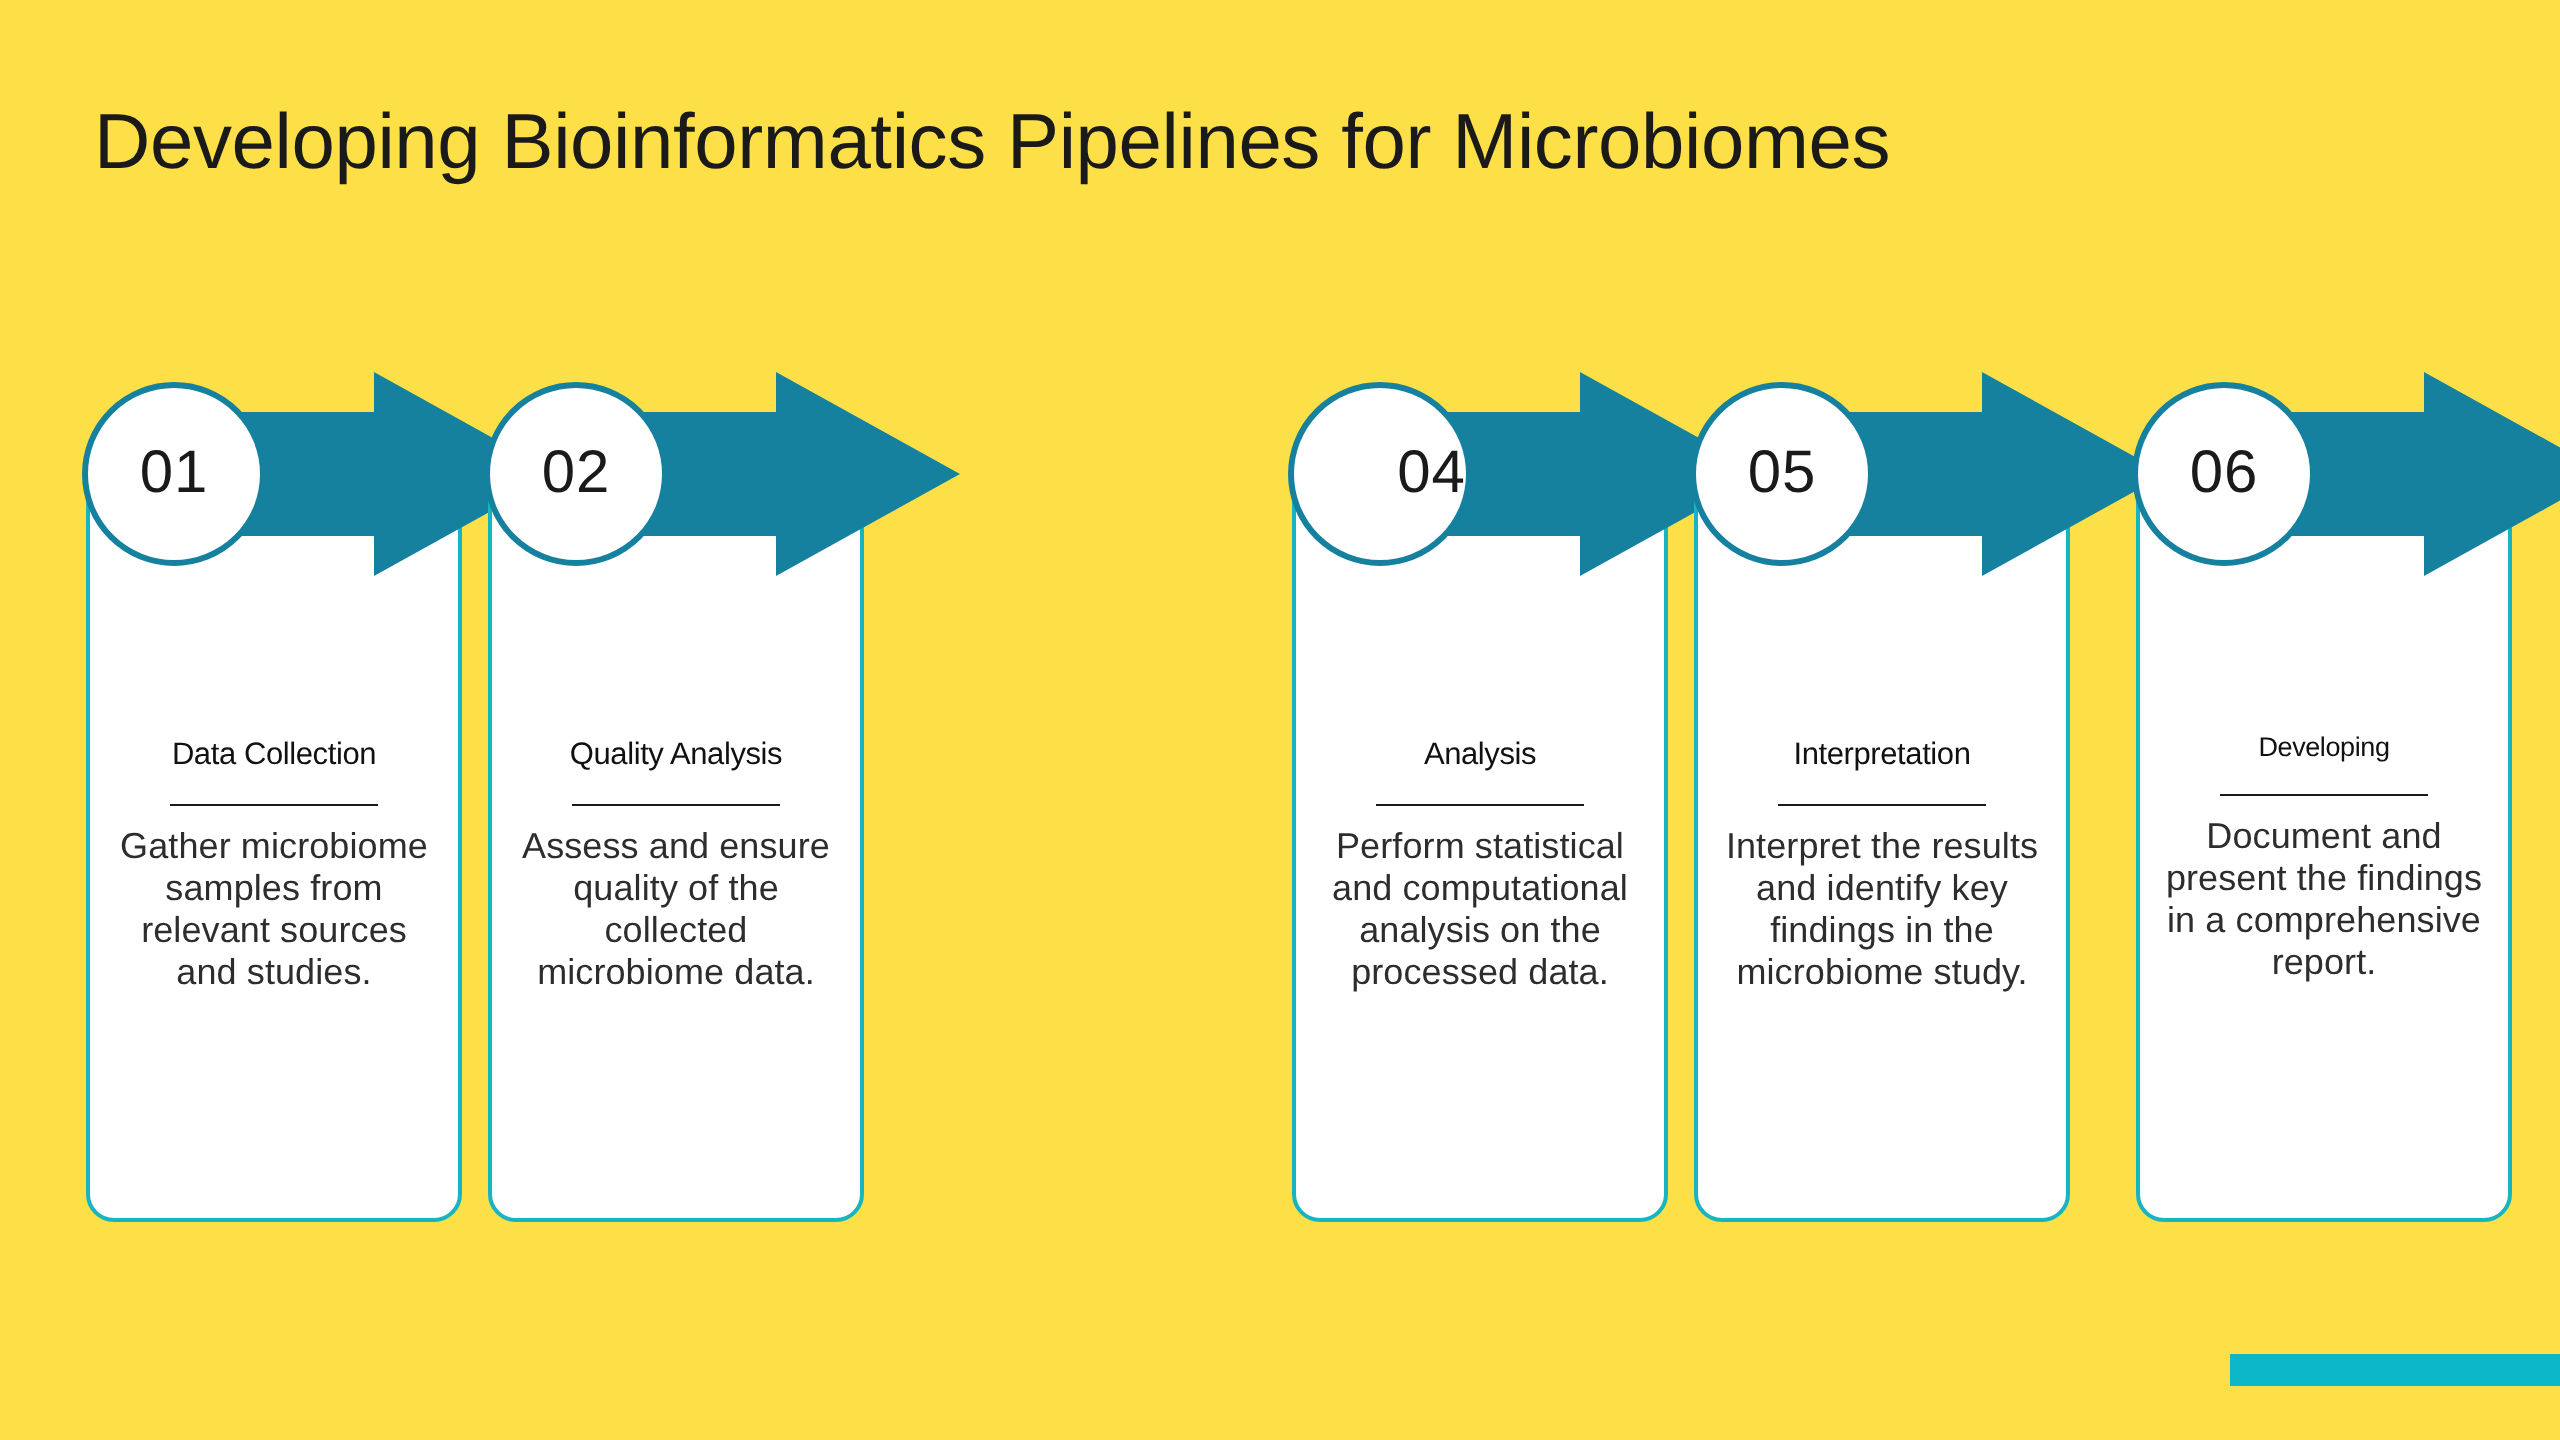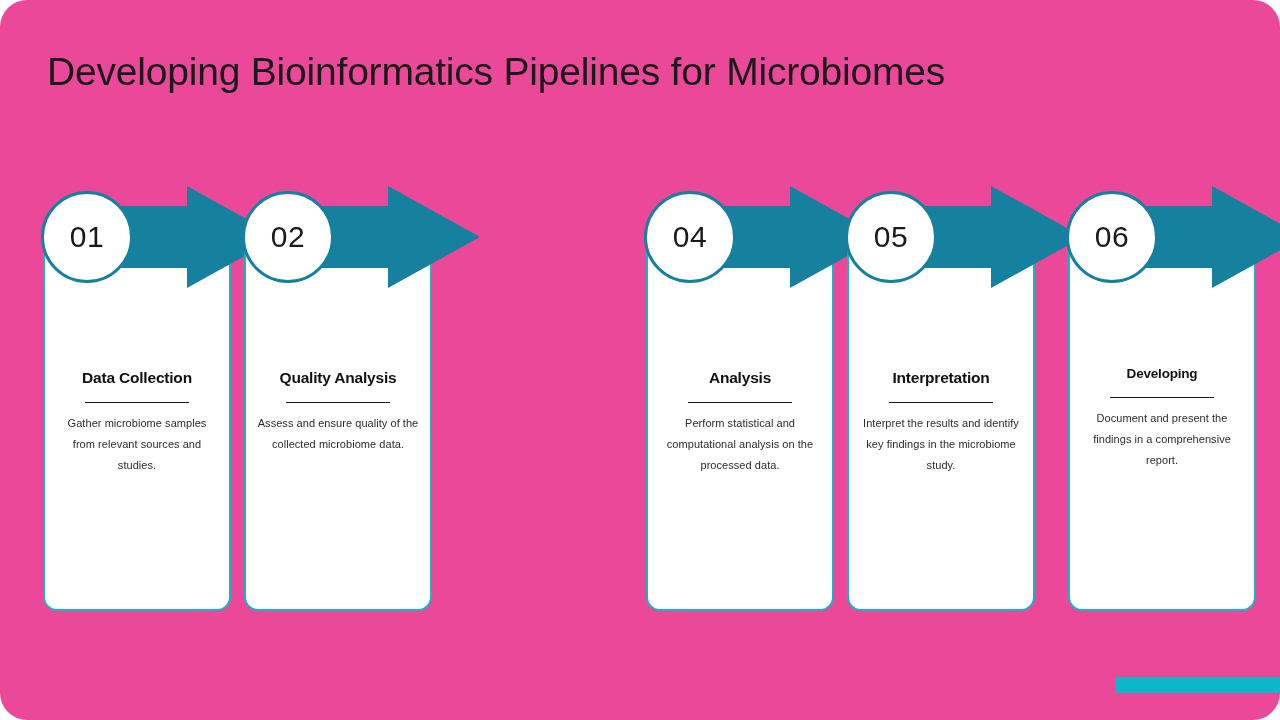--- a/index.html
+++ b/index.html
@@ -103,33 +103,33 @@
   
   .step-text {
     position: absolute;
     left: 0;
     top: 130px;
     width: 188px;
     text-align: center;
   }
   .step-title {
     font-size: 15.5px;
-    font-weight: bold;
+    font-weight: normal;
     color: #111111;
     letter-spacing: -0.2px;
     line-height: 20px;
   }
   .step-divider {
     width: 104px;
     height: 0;
     border-top: 1.6px solid #1b1b1b;
     margin: 14px auto 10px auto;
   }
   .step-desc {
-    font-size: 11px;
+    font-size: 18px;
     font-weight: 400;
     color: #2d2d2d;
     line-height: 21px;
     padding: 0 12px;
     letter-spacing: 0.05px;
   }
 
   
   .step.small-title .step-text { top: 126px; }
   .step.small-title .step-title { font-size: 13.5px; }
@@ -141,21 +141,21 @@
     left: 1115px;
     top: 677px;
     width: 165px;
     height: 16px;
     background: #0cb8c8;
   }
 </style>
 </head>
 <body>
 
-<div id="slide" style="background: #ec4899; border-radius: 27px;">
+<div id="slide" style="background: #fde047;">
 
   <h1 id="slide-title">Developing Bioinformatics Pipelines for Microbiomes</h1>
 
   <div id="steps">
 
     <div class="step" style="left:43px;">
       <div class="step-card" style="border-color: rgb(23, 180, 194);"></div>
       <svg class="step-arrow" viewBox="0 0 196 102">
         <polygon points="0,20 104,20 104,0 196,51 104,102 104,82 0,82" fill="#15819f"></polygon>
       </svg>
@@ -183,21 +183,21 @@
         <div class="step-desc">Assess and ensure quality of the collected microbiome data.</div>
       </div>
     </div>
 
 
     <div class="step" style="left:646px;">
       <div class="step-card" style="border-color: rgb(23, 180, 194);"></div>
       <svg class="step-arrow" viewBox="0 0 196 102">
         <polygon points="0,20 104,20 104,0 196,51 104,102 104,82 0,82" fill="#15819f"></polygon>
       </svg>
-      <div class="step-circle" style="border-color: rgb(21, 129, 159);">
+      <div class="step-circle" style="border-color: rgb(21, 129, 159); justify-content: flex-end;">
         <span class="step-number">04</span>
       </div>
       <div class="step-text">
         <div class="step-title">Analysis</div>
         <div class="step-divider"></div>
         <div class="step-desc">Perform statistical and computational analysis on the processed data.</div>
       </div>
     </div>
 
     <div class="step" style="left:847px;">

